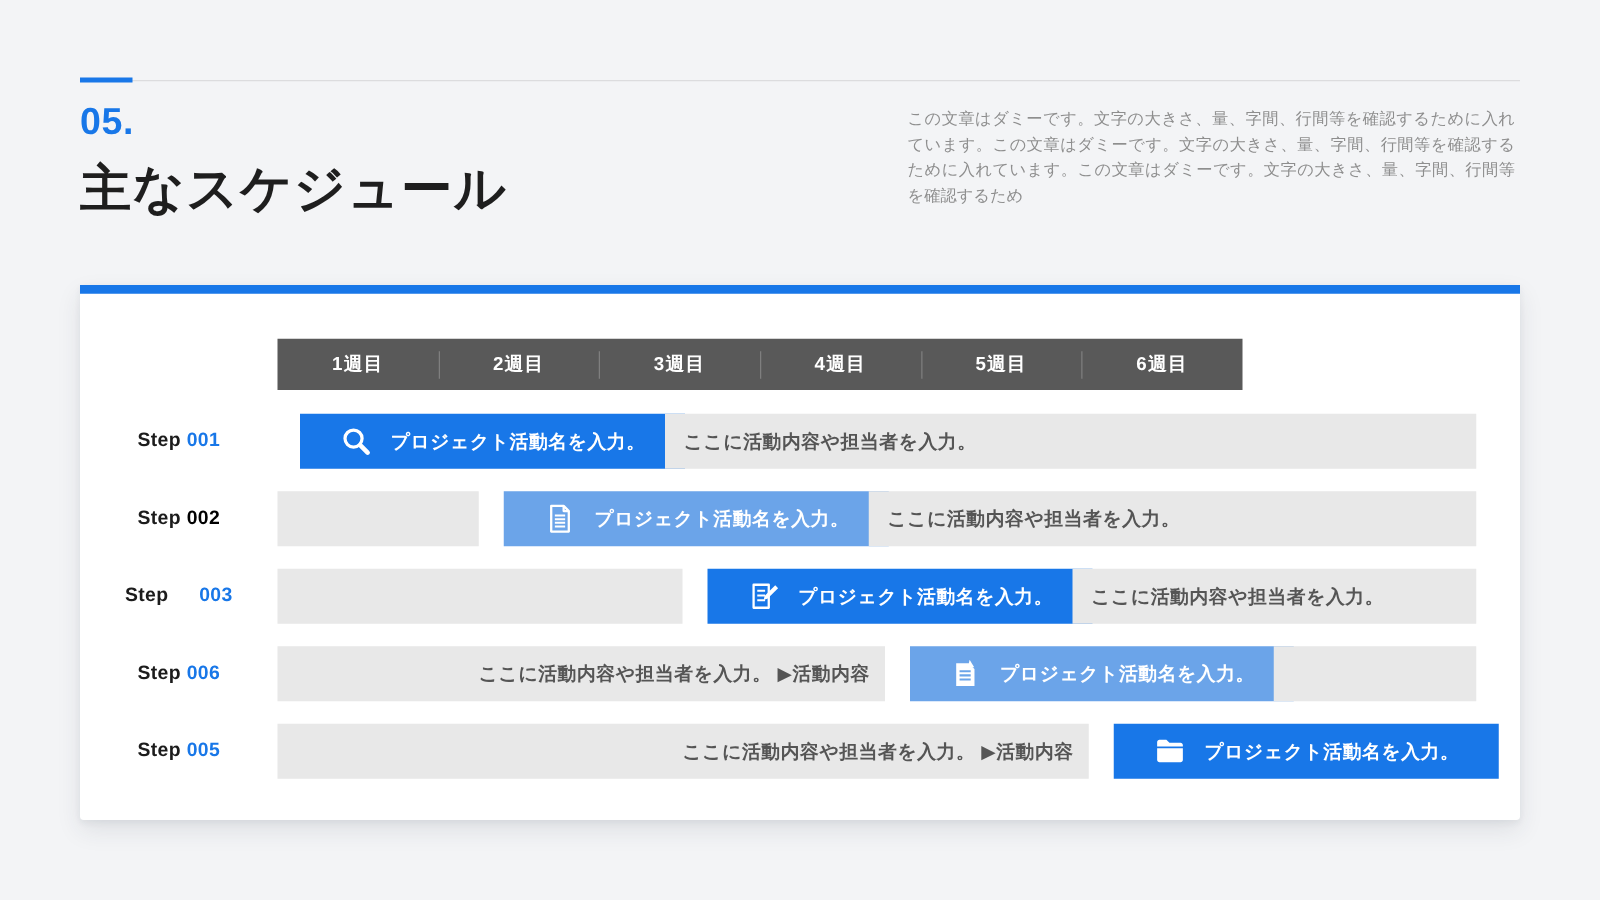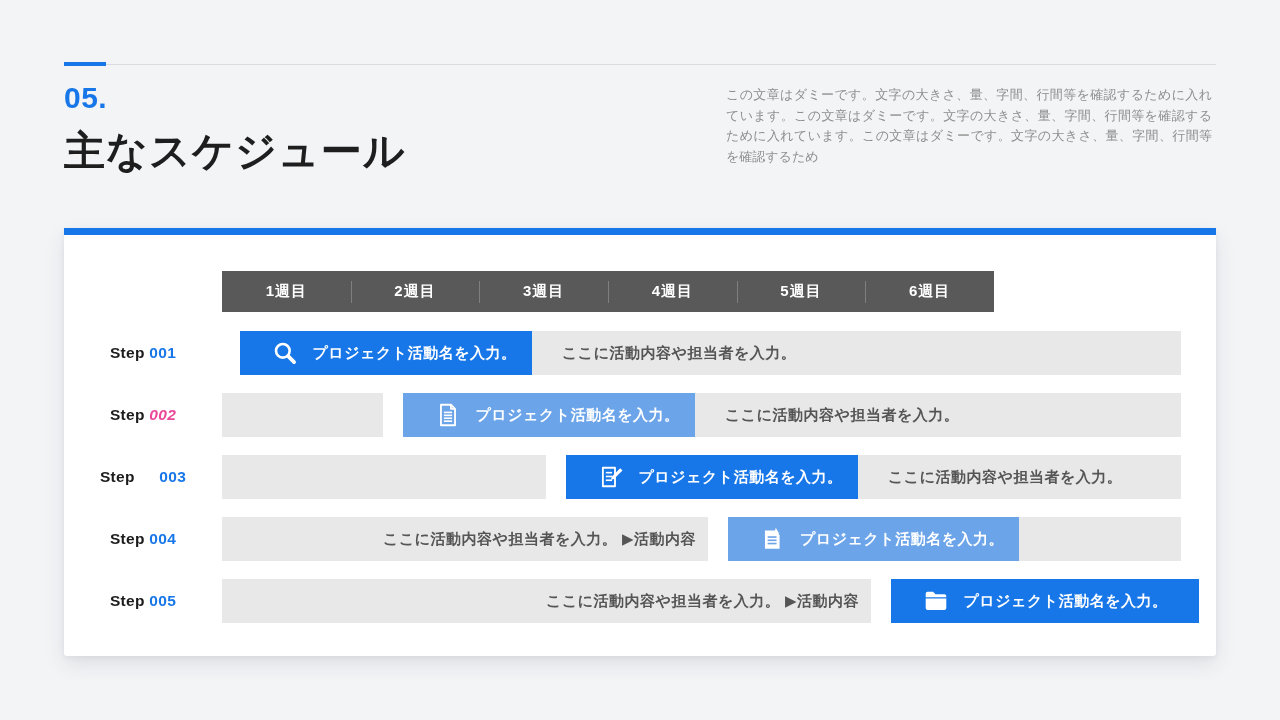--- a/index.html
+++ b/index.html
@@ -66,21 +66,21 @@
   }
   .bar-track { position:relative; width:959px; height:44px; }
 
   .seg {
     position:absolute; top:0; height:44px;
     display:flex; align-items:center;
     font-size:15px; font-weight:700; letter-spacing:.5px;
     white-space:nowrap; overflow:hidden;
   }
   .seg.track { background:#e8e8e8; color:#555555; }
-  .seg.align-left  { justify-content:flex-start; padding-left:30px; }
+  .seg.align-left  { justify-content:flex-start; padding-left:15px; }
   .seg.align-right { justify-content:flex-end;  padding-right:12px; }
   .seg.active { color:#ffffff; justify-content:center; gap:15px;margin-left:18px; }
   .seg .seg-icon { width:26px; height:26px; flex:0 0 auto; display:flex; }
   .seg .seg-icon svg { width:100%; height:100%; }
 </style>
 </head>
 <body>
 
 <div class="slide">
   <div class="header-rule"></div>
@@ -112,21 +112,21 @@
                   </svg>
                 </span>
                 <span>プロジェクト活動名を入力。</span>
               </div>
               <div class="seg track align-left" style="left: 310px; width: 649px;">
                 <span>ここに活動内容や担当者を入力。</span>
               </div>
             </div>
           </div>
           <div class="trow">
-            <div class="step-label"><span>Step</span> <span style="color: #ec4899; font-style: italic;">002</span></div>
+            <div class="step-label"><span>Step</span> <span style="color: #000000;">002</span></div>
             <div class="bar-track">
               <div class="seg track align-left" style="left: 0px; width: 161px;"></div>
               <div class="seg active" style="left: 163px; width: 308px; background: rgb(107, 164, 233);">
                 <span class="seg-icon">
                   <svg viewBox="0 0 24 24">
                     <path d="M5.5 2.5h9.2l3.8 3.8v15.2H5.5z" fill="none" stroke="#fff" stroke-width="1.7" stroke-linejoin="round"></path>
                     <path d="M14.7 2.5v3.8h3.8" fill="none" stroke="#fff" stroke-width="1.7" stroke-linejoin="round"></path>
                     <g stroke="#fff" stroke-width="1.5">
                       <line x1="8.2" y1="9.6" x2="15.8" y2="9.6"></line>
                       <line x1="8.2" y1="12.3" x2="15.8" y2="12.3"></line>
@@ -159,21 +159,21 @@
                   </svg>
                 </span>
                 <span>プロジェクト活動名を入力。</span>
               </div>
               <div class="seg track align-left" style="left: 636px; width: 323px;">
                 <span>ここに活動内容や担当者を入力。</span>
               </div>
             </div>
           </div>
           <div class="trow">
-            <div class="step-label"><span>Step</span> <span style="color: rgb(24, 119, 232);">004</span></div>
+            <div class="step-label"><span>Step</span> <span style="color: rgb(24, 119, 232);">006</span></div>
             <div class="bar-track">
               <div class="seg track align-right" style="left: 0px; width: 486px;">
                 <span>ここに活動内容や担当者を入力。 ▶活動内容</span>
               </div>
               <div class="seg active" style="left: 488px; width: 307px; background: rgb(107, 164, 233);">
                 <span class="seg-icon">
                   <svg viewBox="0 0 24 24">
                     <path d="M5.5 4.2h9.2l4.3 4.3V21H5.5z" fill="#fff"></path>
                     <path d="M15.4 1.6l3.4 5.6h-4.6z" fill="#fff"></path>
                     <g stroke="#6ba4e9" stroke-width="1.5">

